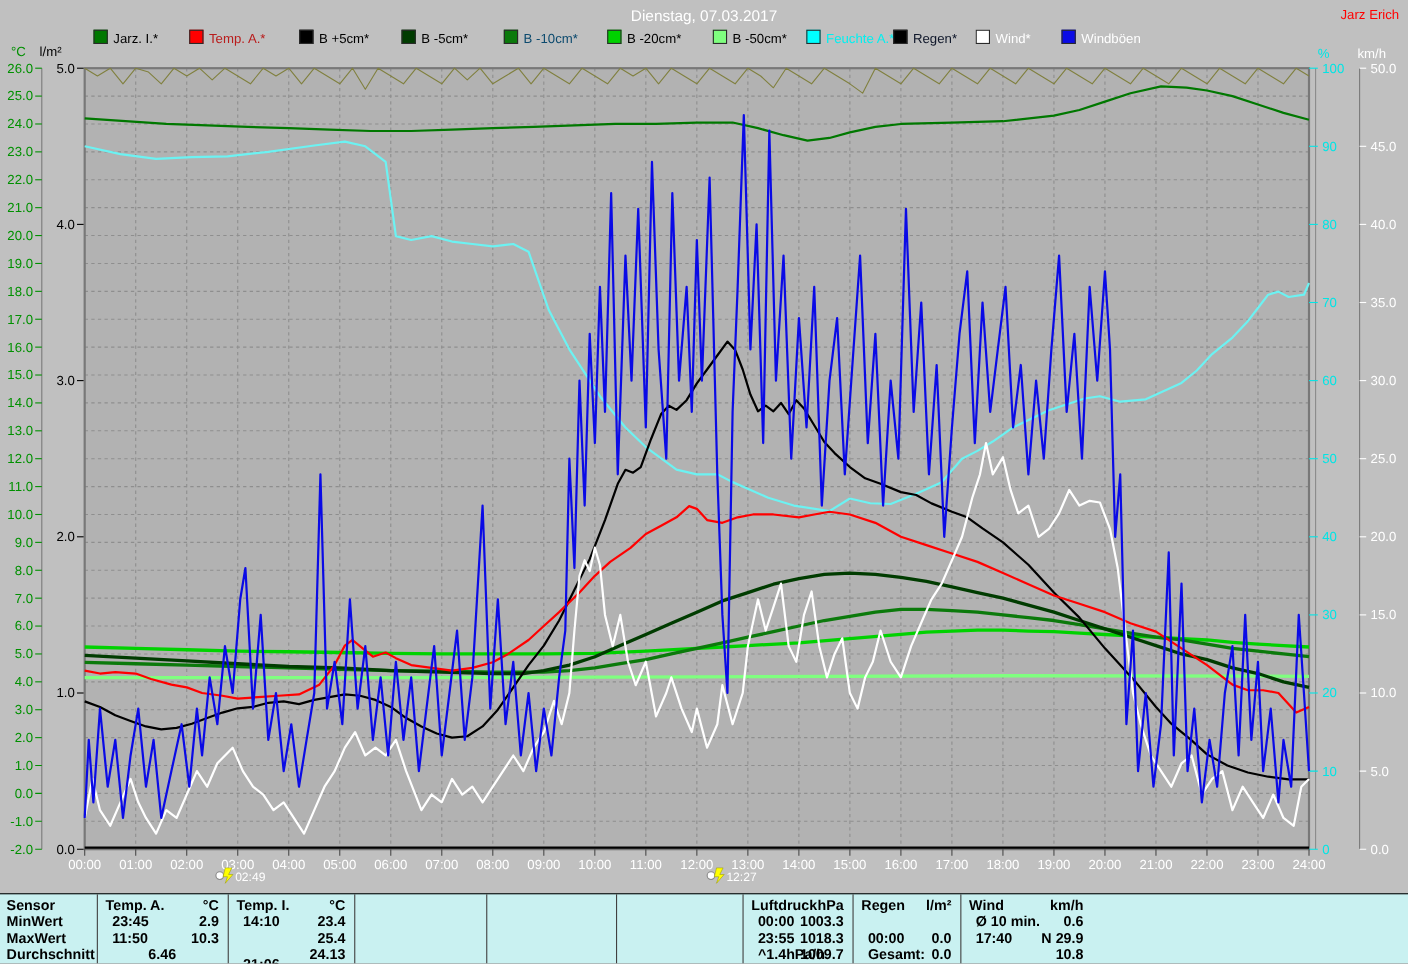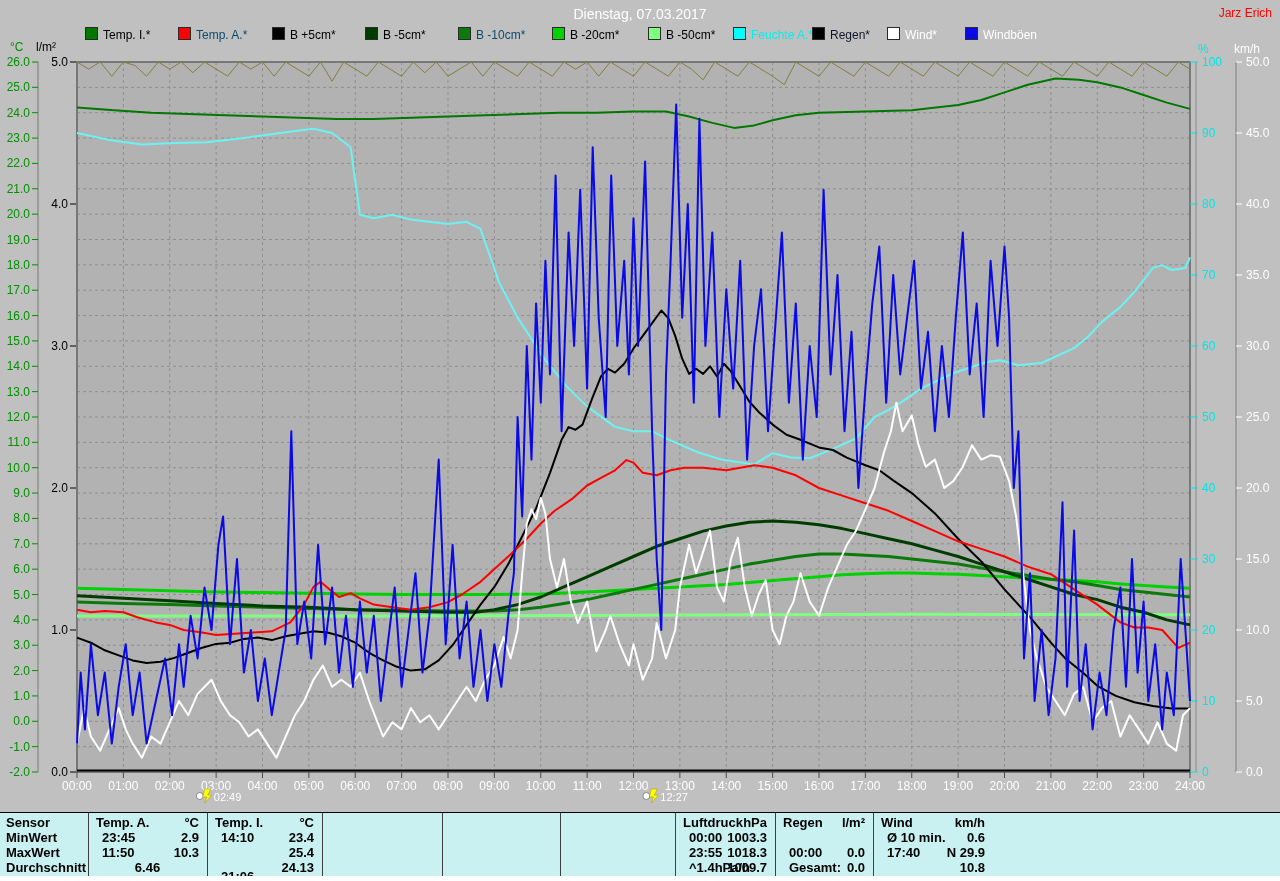--- a/index.html
+++ b/index.html
@@ -22,22 +22,22 @@
   .bottom-strip{position:absolute;left:0;top:876px;width:1280px;height:5px;background:#FFFFFF;}
 </style>
 </head>
 <body>
 
 <div class="app">
   <div class="title">Dienstag, 07.03.2017</div>
   <div class="watermark">Jarz Erich</div>
 
   <div id="legend-row-1" class="legend-row" style="top:27px;">
-      <div class="legend-item" style="left: 85px; color: rgb(0, 0, 0);"><span class="sw" style="background: rgb(0, 120, 0);"></span><span>Temp. I.*</span></div>
-      <div class="legend-item" style="left: 178px; color: #0c4a6e;"><span class="sw" style="background: rgb(255, 0, 0);"></span><span>Temp. A.*</span></div>
+      <div class="legend-item" style="left: 85px; color: rgb(0, 0, 0);"><span class="sw" style="background: rgb(0, 120, 0);"></span><span>Jarz. I.*</span></div>
+      <div class="legend-item" style="left: 172px; color: #b91c1c;"><span class="sw" style="background: rgb(255, 0, 0);"></span><span>Temp. A.*</span></div>
       <div class="legend-item" style="left: 272px; color: rgb(0, 0, 0);"><span class="sw" style="background: rgb(0, 0, 0);"></span><span>B +5cm*</span></div>
       <div class="legend-item" style="left: 365px; color: #000000;"><span class="sw" style="background: rgb(0, 60, 0);"></span><span>B -5cm*</span></div>
       <div class="legend-item" style="left: 458px; color: #0c4a6e;"><span class="sw" style="background: rgb(11, 122, 11);"></span><span>B -10cm*</span></div>
       <div class="legend-item" style="left: 552px; color: rgb(0, 0, 0);"><span class="sw" style="background: rgb(0, 210, 0);"></span><span>B -20cm*</span></div>
       <div class="legend-item" style="left: 648px; color: rgb(0, 0, 0);"><span class="sw" style="background: rgb(127, 255, 127);"></span><span>B -50cm*</span></div>
       <div class="legend-item" style="left: 733px; color: rgb(0, 240, 240);"><span class="sw" style="background: rgb(0, 255, 255);"></span><span>Feuchte A.*</span></div>
       <div class="legend-item" style="left: 812px; color: #0f172a;"><span class="sw" style="background: rgb(0, 0, 0);"></span><span>Regen*</span></div>
       <div class="legend-item" style="left: 887px; color: rgb(255, 255, 255);"><span class="sw" style="background: rgb(255, 255, 255);"></span><span>Wind*</span></div>
       <div class="legend-item" style="left: 965px; color: rgb(255, 255, 255);"><span class="sw" style="background: rgb(10, 10, 230);"></span><span>Windböen</span></div>
     </div>

